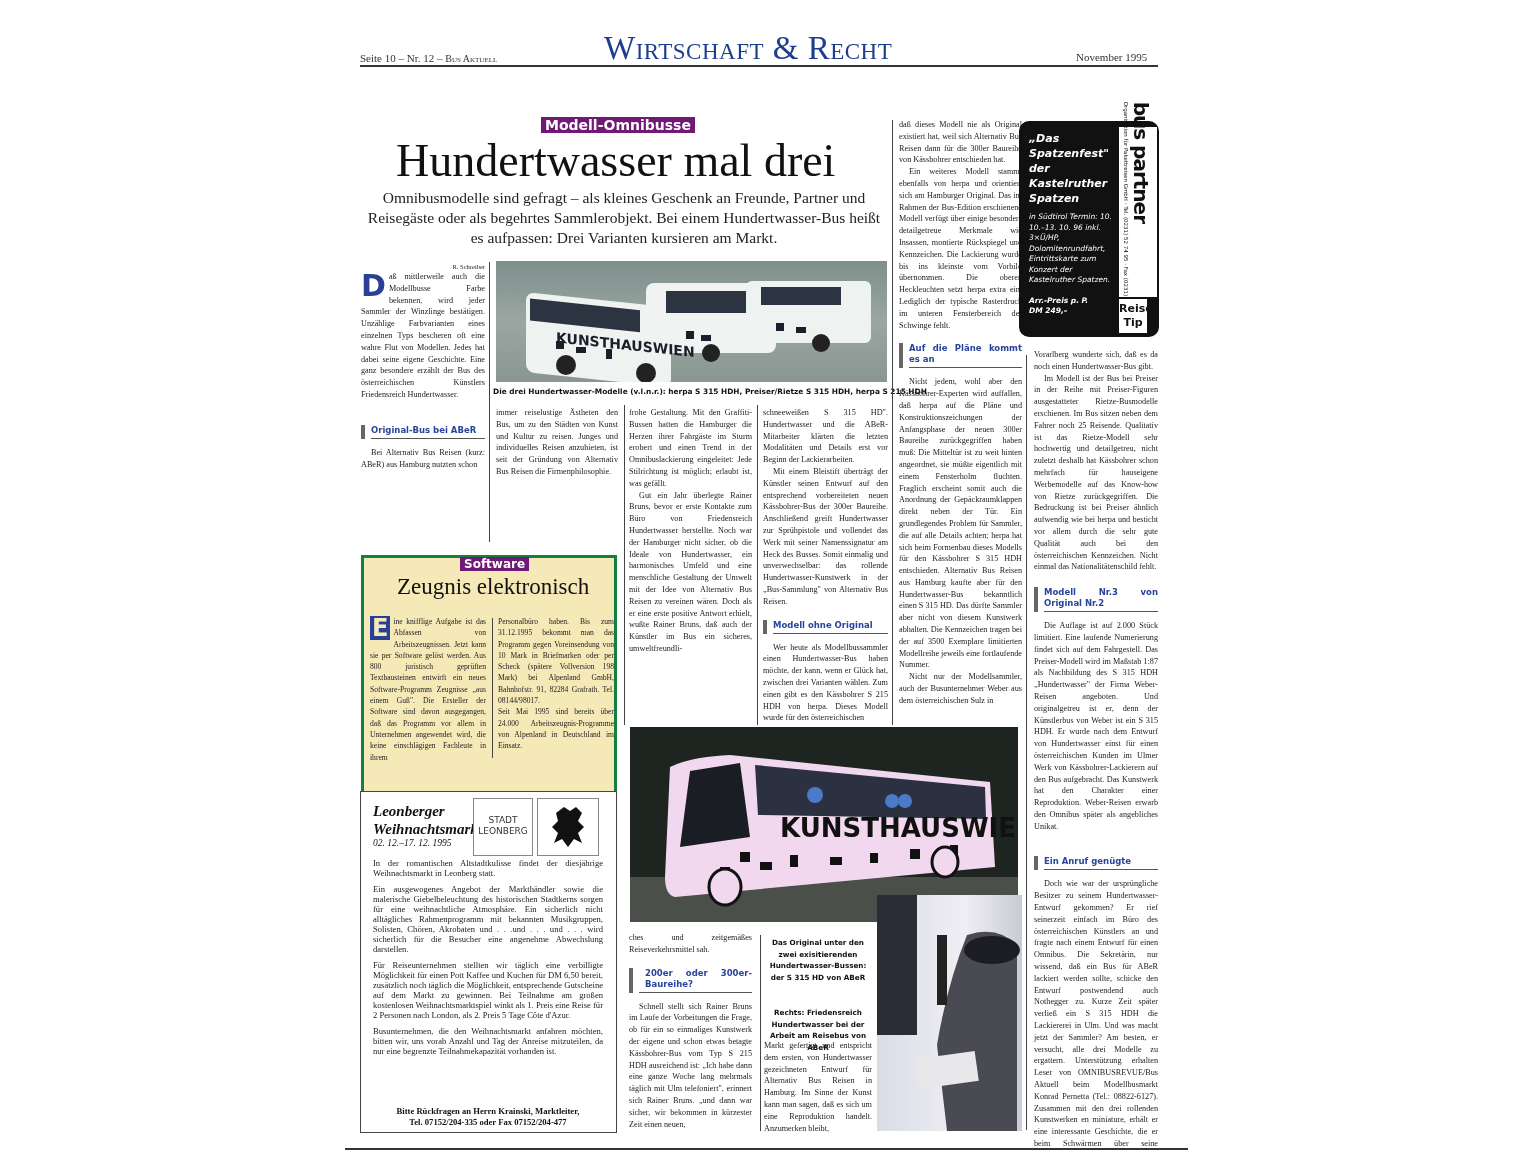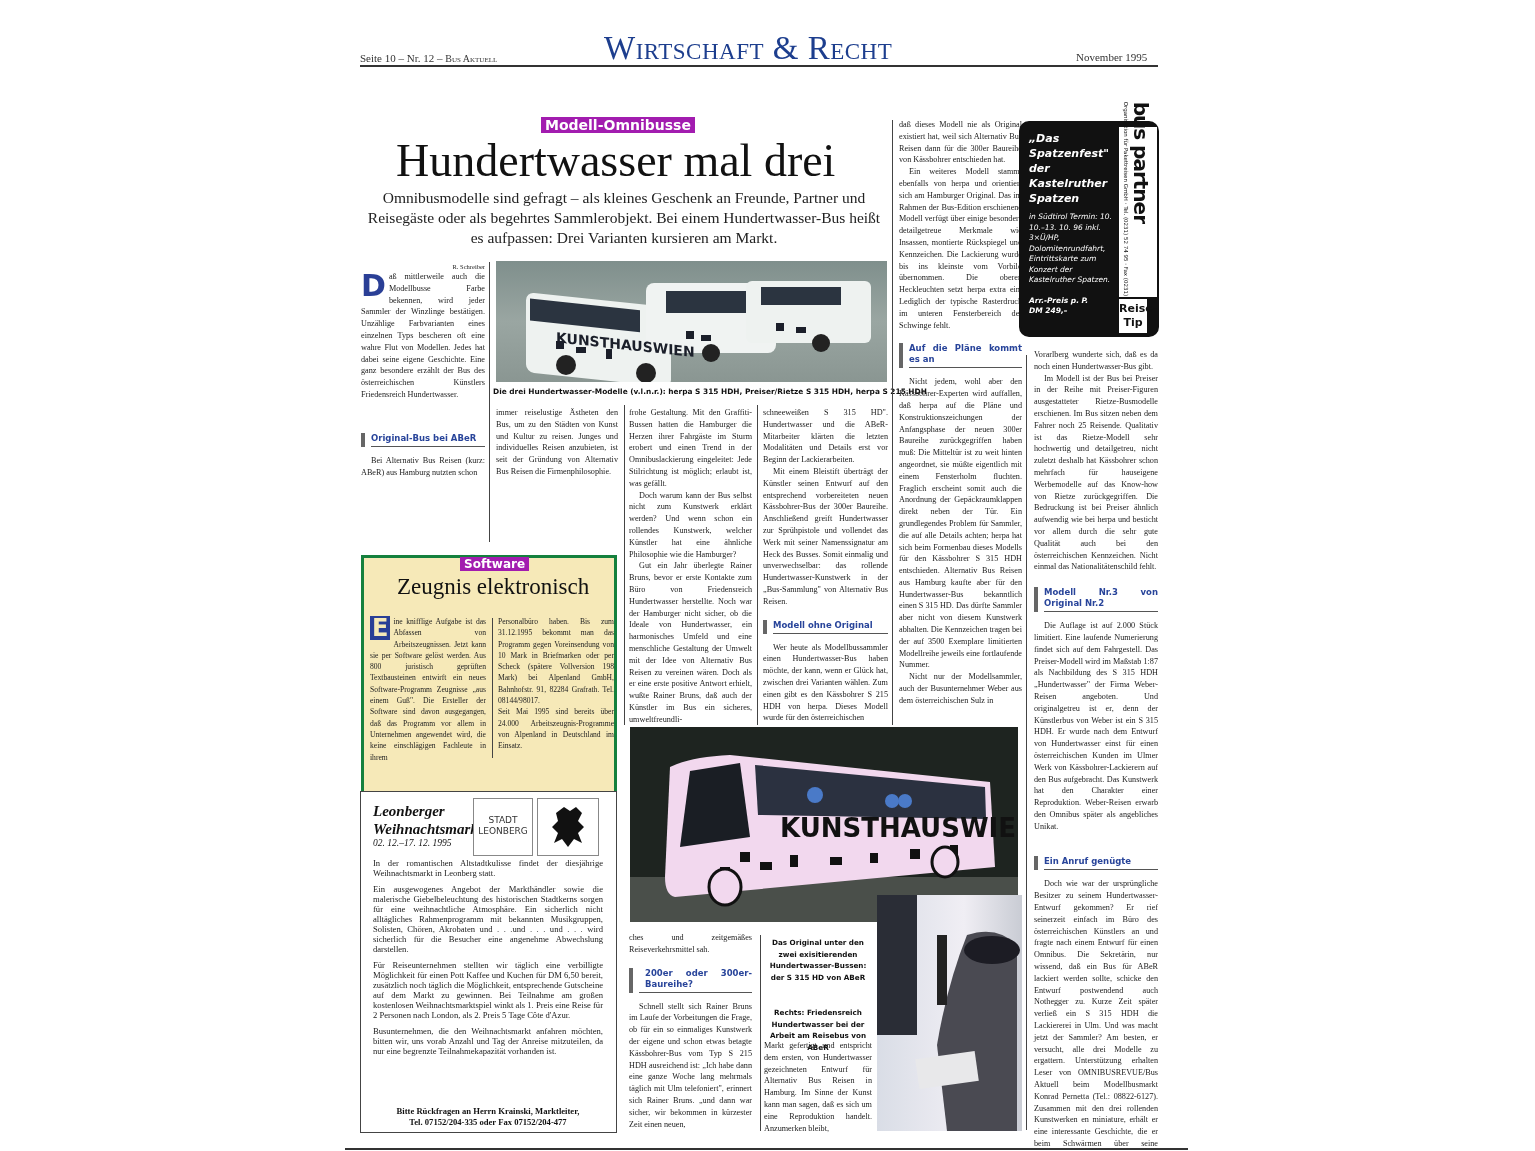--- a/index.html
+++ b/index.html
@@ -9,21 +9,21 @@
   .abs { position: absolute; }
 
   
   .hdr-left { left: 360px; top: 52px; font-size: 11px; color: #333; font-family: "Liberation Serif", serif; white-space: nowrap; }
   .hdr-left .sc { font-variant: small-caps; font-size: 10px; }
   .hdr-title { left: 604px; top: 28px; font-family: "Liberation Serif", serif; font-size: 33px; color: #1d3e8e; letter-spacing: 0.5px; font-variant: small-caps; white-space: nowrap; line-height: 40px; }
   .hdr-right { left: 1076px; top: 51px; font-size: 11px; color: #333; font-family: "Liberation Serif", serif; white-space: nowrap; }
   .hdr-rule { left: 360px; top: 65px; width: 798px; height: 2px; background: #333; }
 
   
-  .kicker { background: #a21caf; color: #fff; font-family: "DejaVu Sans", sans-serif; font-weight: bold; white-space: nowrap; line-height: 1; padding: 1px 4px; }
+  .kicker { background: #701a75; color: #fff; font-family: "DejaVu Sans", sans-serif; font-weight: bold; white-space: nowrap; line-height: 1; padding: 1px 4px; }
 
   .headline { font-family: "Liberation Serif", serif; color: #111; white-space: nowrap; }
 
   .deck { left: 360px; top: 188px; width: 528px; font-family: "Liberation Serif", serif; font-size: 15.5px; line-height: 20px; text-align: center; color: #222; }
 
   .col { font-family: "Liberation Serif", serif; font-size: 8.2px; line-height: 11.8px; text-align: justify; color: #222; hyphens: auto; }
   .col p { text-indent: 10px; }
   .col p.ni { text-indent: 0; }
 
   .vrule { width: 1px; background: #444; }
@@ -76,21 +76,21 @@
 <div class="abs hdr-right">November 1995</div>
 <div class="abs hdr-rule"></div>
 
 <div class="abs kicker" style="left:541px; top:117px; font-size:14px;">Modell-Omnibusse</div>
 <div class="abs headline" style="left:396px; top:134px; font-size:46px; line-height:54px;">Hundertwasser mal drei</div>
 <div class="abs deck">Omnibusmodelle sind gefragt – als kleines Geschenk an Freunde, Partner und Reisegäste oder als begehrtes Sammlerobjekt. Bei einem Hundertwasser-Bus heißt es aufpassen: Drei Varianten kursieren am Markt.</div>
 
 <div class="abs col" style="left:361px; top:262px; width:124px;">
   <div style="text-align:right; font-size:6.5px; line-height:9px;">R. Schreiber</div>
   <p class="ni"><span class="dropcap" style="font-size:30px; color:#2a3f96;">D</span><span>aß mittlerweile auch die Modellbusse Farbe bekennen, wird jeder Sammler der Winzlinge bestätigen. Unzählige Farbvarianten eines einzelnen Typs bescheren oft eine wahre Flut von Modellen. Jedes hat dabei seine eigene Geschichte. Eine ganz besondere erzählt der Bus des österreichischen Künstlers Friedensreich Hundertwasser.</span></p>
-  <div class="sub" style="margin-top:32px; margin-bottom:8px;">Original-Bus bei ABeR</div>
+  <div class="sub" style="margin-top:24px; margin-bottom:8px;">Original-Bus bei ABeR</div>
   <p>Bei Alternativ Bus Reisen (kurz: ABeR) aus Hamburg nutzten schon</p>
 </div>
 <div class="abs vrule" style="left:489px; top:262px; height:280px;"></div>
 
 <div class="abs photo" style="left:496px; top:261px; width:391px; height:121px; background:linear-gradient(180deg,#7f8f8c 0%,#9aa6a2 50%,#8a9692 100%);">
   <svg width="391" height="121" viewBox="0 0 391 121">
     <g>
       <rect x="30" y="28" width="145" height="80" rx="8" fill="#eef2f0" transform="skewY(6)"></rect>
       <rect x="34" y="34" width="110" height="22" fill="#2b3440" transform="skewY(6)"></rect>
       <rect x="150" y="22" width="130" height="70" rx="8" fill="#f0f3f2"></rect>
@@ -116,21 +116,20 @@
 </div>
 <div class="abs caption" style="left:493px; top:386px; width:395px;">Die drei Hundertwasser-Modelle (v.l.n.r.): herpa S 315 HDH, Preiser/Rietze S 315 HDH, herpa S 215 HDH</div>
 
 <div class="abs col" style="left:496px; top:407px; width:122px;">
   <p class="ni">immer reiselustige Ästheten den Bus, um zu den Städten von Kunst und Kultur zu reisen. Junges und individuelles Reisen anzubieten, ist seit der Gründung von Alternativ Bus Reisen die Firmenphilosophie.</p>
 </div>
 <div class="abs vrule" style="left:624px; top:405px; height:320px;"></div>
 
 <div class="abs col" style="left:629px; top:407px; width:123px;">
   <p class="ni">frohe Gestaltung. Mit den Graffiti-Bussen hatten die Hamburger die Herzen ihrer Fahrgäste im Sturm erobert und einen Trend in der Omnibuslackierung eingeleitet: Jede Stilrichtung ist möglich; erlaubt ist, was gefällt.</p>
-  <p>Doch warum kann der Bus selbst nicht zum Kunstwerk erklärt werden? Und wenn schon ein rollendes Kunstwerk, welcher Künstler hat eine ähnliche Philosophie wie die Hamburger?</p>
   <p>Gut ein Jahr überlegte Rainer Bruns, bevor er erste Kontakte zum Büro von Friedensreich Hundertwasser herstellte. Noch war der Hamburger nicht sicher, ob die Ideale von Hundertwasser, ein harmonisches Umfeld und eine menschliche Gestaltung der Umwelt mit der Idee von Alternativ Bus Reisen zu vereinen wären. Doch als er eine erste positive Antwort erhielt, wußte Rainer Bruns, daß auch der Künstler im Bus ein sicheres, umweltfreundli-</p>
 </div>
 <div class="abs vrule" style="left:757px; top:405px; height:320px;"></div>
 
 <div class="abs col" style="left:763px; top:407px; width:125px;">
   <p class="ni">schneeweißen S 315 HD". Hundertwasser und die ABeR-Mitarbeiter klärten die letzten Modalitäten und Details erst vor Beginn der Lackierarbeiten.</p>
   <p>Mit einem Bleistift überträgt der Künstler seinen Entwurf auf den entsprechend vorbereiteten neuen Kässbohrer-Bus der 300er Baureihe. Anschließend greift Hundertwasser zur Sprühpistole und vollendet das Werk mit seiner Namenssignatur am Heck des Busses. Somit einmalig und unverwechselbar: das rollende Hundertwasser-Kunstwerk in der „Bus-Sammlung" von Alternativ Bus Reisen.</p>
   <div class="sub" style="margin-top:12px; margin-bottom:8px;">Modell ohne Original</div>
   <p>Wer heute als Modellbussammler einen Hundertwasser-Bus haben möchte, der kann, wenn er Glück hat, zwischen drei Varianten wählen. Zum einen gibt es den Kässbohrer S 215 HDH von herpa. Dieses Modell wurde für den österreichischen</p>
 </div>

